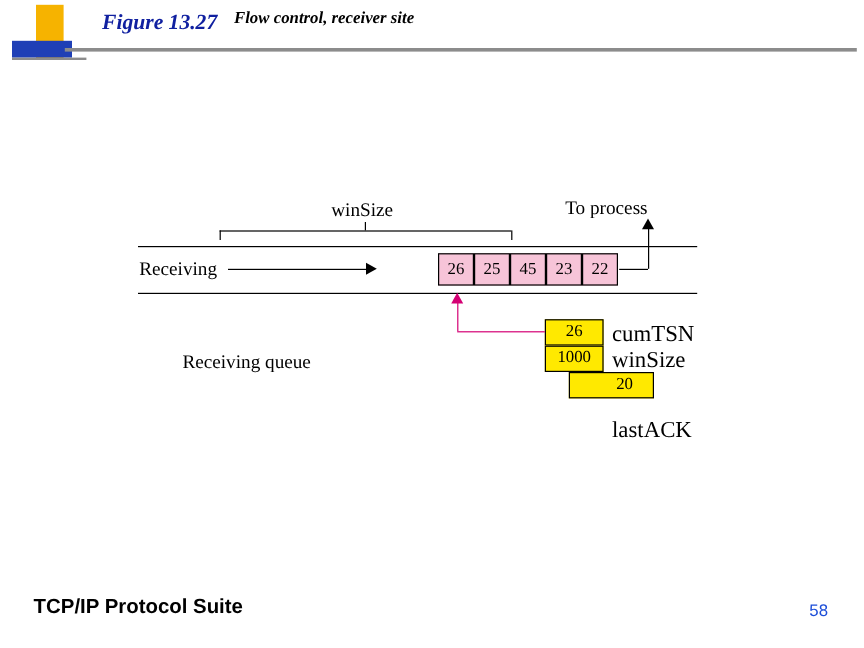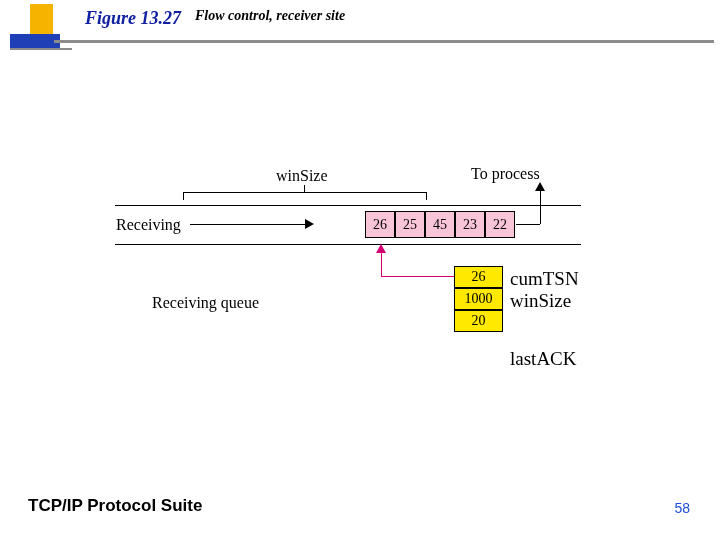--- a/index.html
+++ b/index.html
@@ -73,21 +73,21 @@
   <div class="pinkcell" style="left:485px; top:211px;">22</div>
 
   <div class="hline" style="left:516px; top:224px; width:24px;"></div>
   <div class="vline" style="left:540px; top:190px; height:34px;"></div>
   <div class="uhead" style="left:535px; top:182px;"></div>
 
   <div class="yellowcell" style="left:454px; top:266px;">26</div>
   <div class="ylabel" style="left:510px; top:268px;">cumTSN</div>
   <div class="yellowcell" style="left:454px; top:288px;">1000</div>
   <div class="ylabel" style="left:510px; top:290px;">winSize</div>
-  <div class="yellowcell" style="left:454px; top:310px;">20</div>
+  <div class="yellowcell" style="left:474px; top:310px;padding-left:22px;">20</div>
   <div class="ylabel" style="left:510px; top:312px;margin-top:36px;">lastACK</div>
 
   <div class="hline pline" style="left:381px; top:276px; width:73px; border-top:1px solid #d40074;"></div>
   <div class="vline pline" style="left:381px; top:252px; height:24px; border-left:1px solid #d40074;"></div>
   <div class="phead" style="left:376px; top:244px;"></div>
 
   <div class="footer-left">TCP/IP Protocol Suite</div>
   <div class="footer-right">58</div>
 </div>
 

